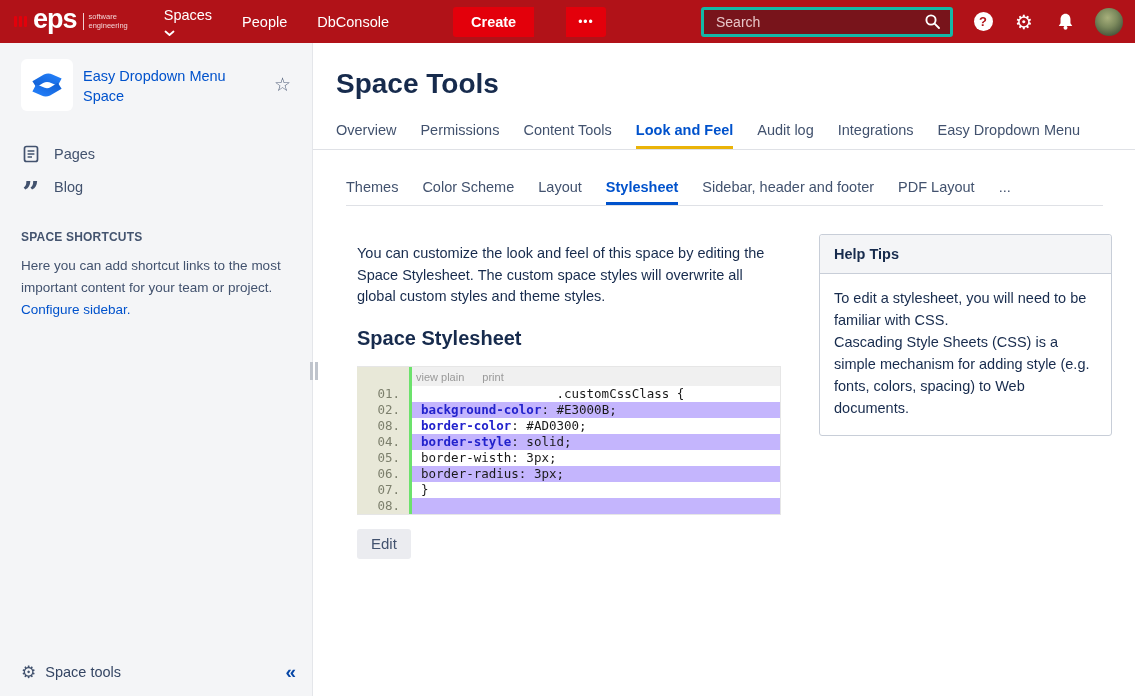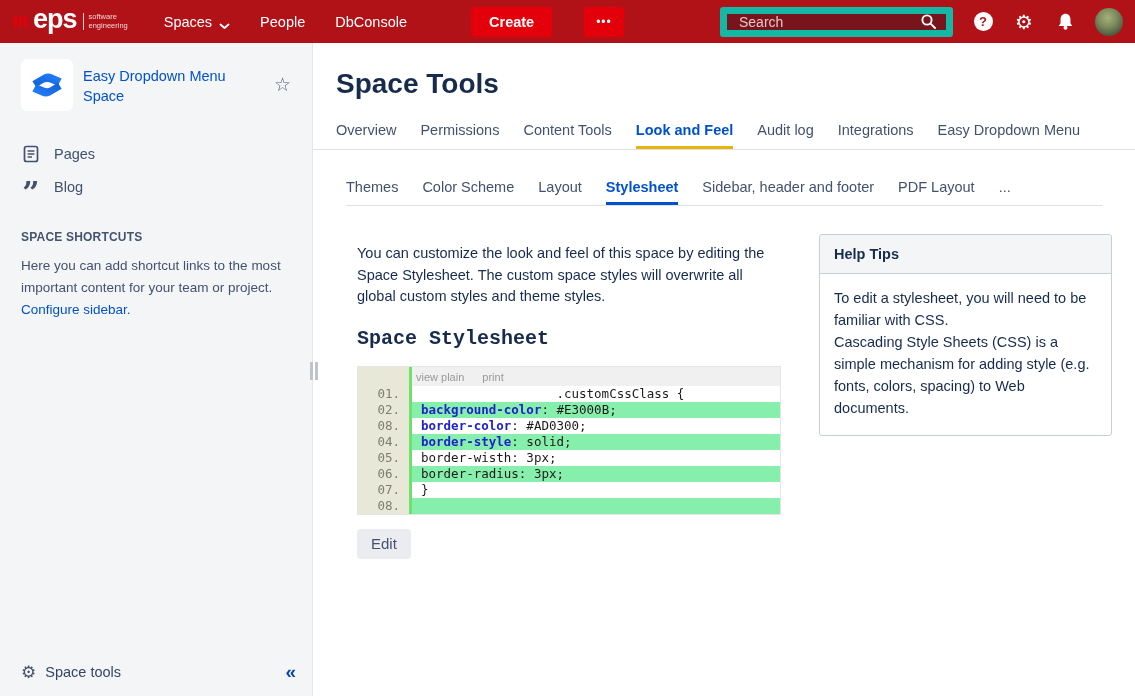--- a/index.html
+++ b/index.html
@@ -7,25 +7,25 @@
   body { font-family:"Liberation Sans","DejaVu Sans",sans-serif; background:#fff; color:#172b4d; }
 
   
   .topbar { height:43px; background:#b11218; display:flex; align-items:center; padding:0 12px 0 14px; color:#fff; }
   .brand { display:flex; align-items:center; gap:6px; margin-right:36px; }
   .brand-bars { display:flex; gap:2px; align-items:center; }
   .brand-bars span { width:3px; height:11px; background:#e3000b; border-radius:1px; display:block; }
   .brand-name { font-size:27px; font-weight:bold; letter-spacing:-1px; line-height:1; padding-bottom:4px; }
   .brand-tagline { border-left:1px solid rgba(255,255,255,.8); padding-left:5px; display:flex; flex-direction:column; font-size:7.5px; line-height:8.5px; color:#f2d5d6; }
   .topnav { display:flex; align-items:center; gap:30px; }
-  .topnav-item { font-size:14.5px; color:#fff; cursor:pointer; display:flex; align-items:flex-end; gap:7px; }
+  .topnav-item { font-size:14.5px; color:#fff; cursor:pointer; display:flex; align-items:flex-start; gap:7px;flex-direction:column; }
   .btn-create { margin-left:34px; background:#e3000b; color:#fff; border:none; font-family:inherit; font-size:14.5px; font-weight:bold; height:30px; padding:0 18px; border-radius:3px 0 0 3px; cursor:pointer; }
   .btn-more { background:#e3000b; color:#fff; border:none; border-left:2px solid #b11218; font-size:12px; height:30px; padding:0 12px; border-radius:0 3px 3px 0; cursor:pointer; letter-spacing:1px; }
   .top-right { margin-left:auto; display:flex; align-items:center; gap:19px; }
-  .searchbox { width:233px; height:30px; background:#78141b; border:7px solid #14b8a6; border-radius:3px; display:flex; align-items:center; padding:0 9px 0 12px; }
+  .searchbox { width:252px; height:30px; background:#78141b; border:3px solid #14b8a6; border-radius:3px; display:flex; align-items:center; padding:0 9px 0 12px; }
   .searchbox input { flex:1; background:transparent; border:none; outline:none; color:#fff; font-family:inherit; font-size:14px; }
   .searchbox input::placeholder { color:#e7c6c8; opacity:1; }
   .tb-icon { width:22px; height:22px; display:flex; align-items:center; justify-content:center; cursor:pointer; }
   .help-circle { width:19px; height:19px; background:#fff; border-radius:50%; color:#b11218; font-size:13px; font-weight:bold; display:flex; align-items:center; justify-content:center; }
   .gear-glyph { font-size:20px; color:#fff; line-height:1; }
   .avatar { width:28px; height:28px; border-radius:50%; background:radial-gradient(circle at 45% 35%, #a8b07c 0%, #7c8a5d 40%, #4c5a3e 75%, #33402c 100%); cursor:pointer; }
 
   
   .body-row { display:flex; height:653px; position:relative; }
   .sidebar { width:313px; min-width:313px; background:#f4f5f7; border-right:1px solid #e4e6ea; padding:16px 21px 0 21px; position:relative; }
@@ -55,30 +55,30 @@
   .tabs-row { display:flex; gap:24px; padding:22px 0 0 23px; border-bottom:1px solid #dfe1e6; }
   .tab { font-size:14.5px; color:#42526e; padding-bottom:11px; cursor:pointer; white-space:nowrap; }
   .tab.active { color:#0052cc; font-weight:bold; border-bottom:3px solid #eab308; padding-bottom:8px; }
   .subtabs-row { display:flex; gap:24px; margin:29px 32px 12px 33px; border-bottom:1px solid #dfe1e6; }
   .subtab { font-size:14.5px; color:#42526e; padding-bottom:10px; cursor:pointer; white-space:nowrap; }
   .subtab.active { color:#0052cc; font-weight:bold; border-bottom:3px solid #0052cc; padding-bottom:7px; }
   .content-row { display:flex; margin:37px 22px 0 44px; gap:38px; }
   .col-left { width:424px; }
   .col-right { width:293px; margin-top:-9px; }
   .intro { font-size:14.5px; line-height:21.5px; color:#172b4d; }
-  .section-h { font-size:20px; font-weight:600; color:#172b4d; margin-top:19px;font-family:Liberation Mono, monospace; }
+  .section-h { font-size:20px; font-weight:600; color:#172b4d; margin-top:19px; }
 
   
   .codeblock { margin-top:16px; border:1px solid #e6e6e6; border-left:none; font-family:"DejaVu Sans Mono","Liberation Mono",monospace; font-size:12.5px; }
   .code-row { display:flex; height:16px; line-height:16px; }
   .code-row.toolbar-row { height:19px; line-height:19px; }
   .code-gutter { width:52px; min-width:52px; background:#e8e8d8; color:#7c7f6c; text-align:right; padding-right:9px; }
   .code-bar { width:3px; min-width:3px; background:#6ce26c; }
   .code-text { flex:1; padding-left:9px; white-space:pre; color:#1a1a1a; overflow:hidden; }
-  .code-row.even .code-text { background:#86efac; }
+  .code-row.even .code-text { background:#c4b5fd; }
   .code-row.odd .code-text { background:#ffffff; }
   .toolbar-row .code-text { background:#f0f0f0; padding-left:4px; }
   .code-toolbar-link { color:#999; font-size:11px; font-family:"Liberation Sans",sans-serif; margin-right:18px; cursor:pointer; }
   .css-prop { color:#2222cc; font-weight:bold; }
 
   .edit-btn { margin-top:14px; background:#ebecf0; color:#42526e; border:none; border-radius:3px; font-family:inherit; font-size:15px; height:30px; padding:0 14px; cursor:pointer; }
 
   
   .help-panel { border:1px solid #c8ced8; border-radius:3px; background:#fff; }
   .help-head { background:#f4f5f7; border-bottom:1px solid #c8ced8; padding:11px 14px; font-size:14.5px; font-weight:bold; color:#172b4d; border-radius:3px 3px 0 0; }

